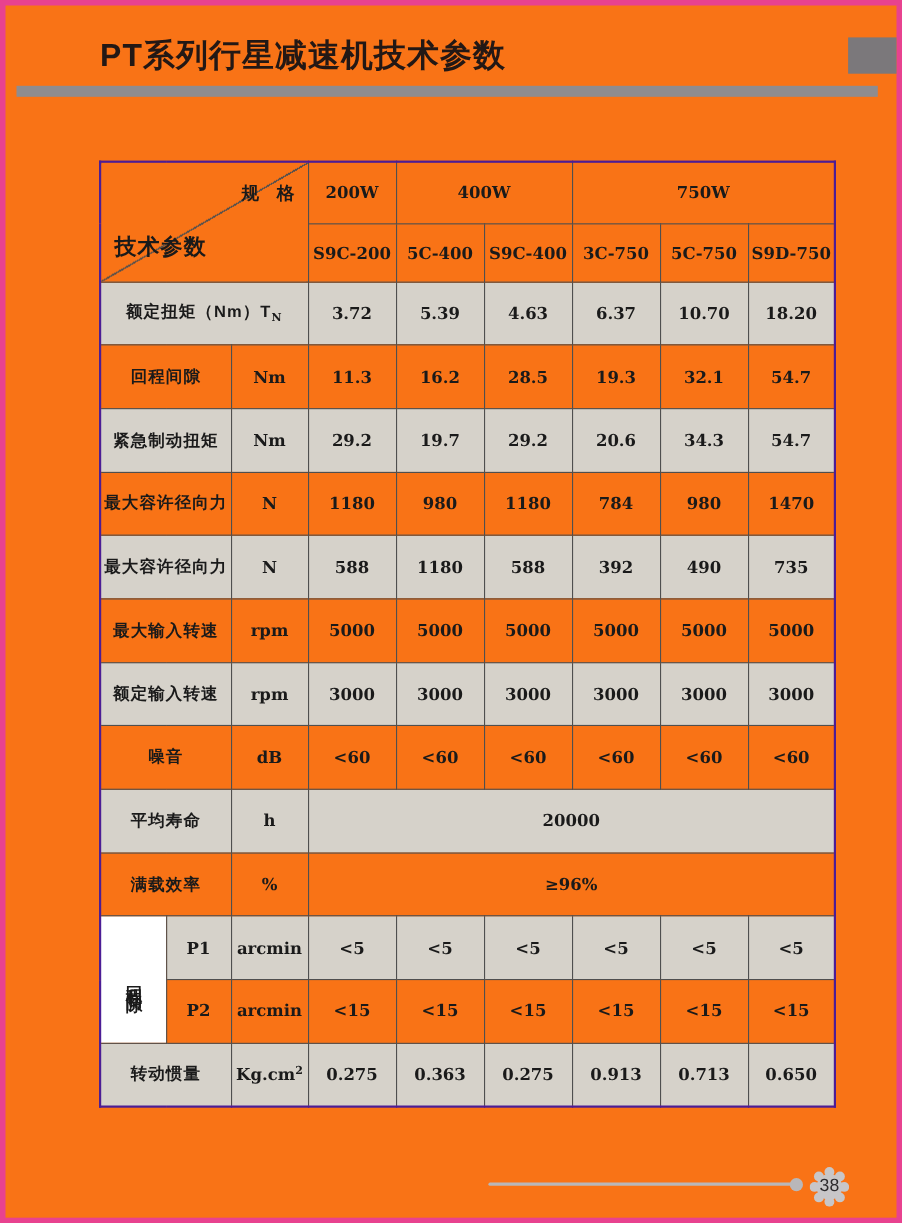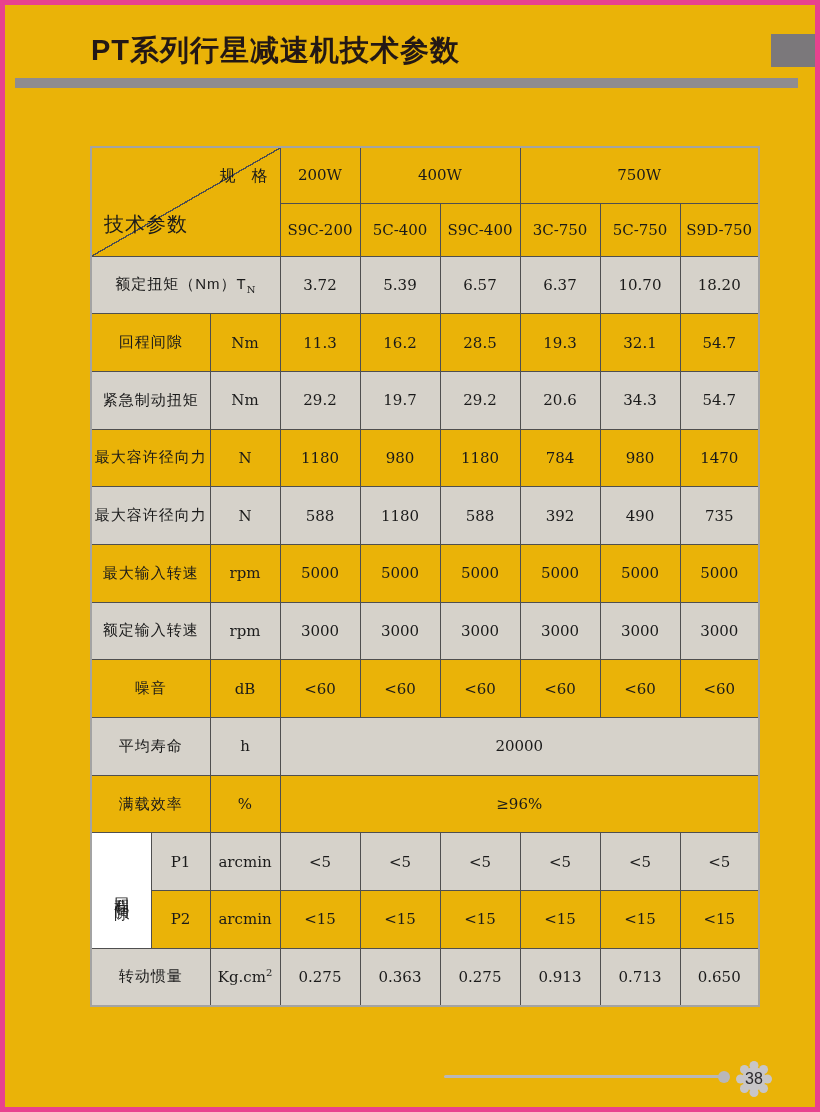--- a/index.html
+++ b/index.html
@@ -1,21 +1,21 @@
 <!DOCTYPE html>
 <html><head>
 <meta charset="utf-8">
 <style>
   html,body{margin:0;padding:0;background:#fff;}
   .page{
     position:relative;
     width:820px;height:1112px;
     box-sizing:border-box;
     border:5px solid #e8428f;
-    background:#eab308;
+    background:#f97316;
     overflow:hidden;
     font-family:"Liberation Sans",sans-serif;
   }
   .title{
     position:absolute;left:86px;top:26px;
     font-size:29px;font-weight:bold;color:#231815;
     letter-spacing:1px;white-space:nowrap;
   }
   .top-square{
     position:absolute;left:766px;top:29px;width:47px;height:33px;
@@ -23,21 +23,22 @@
   }
   .gray-bar{
     position:absolute;left:10px;top:73px;width:783px;height:10px;
     background:#8f8c8f;
   }
   
   .tbl-wrap{position:absolute;left:85px;top:141px;}
   table.spec{
     border-collapse:collapse;table-layout:fixed;
     width:668px;
-    border:2px solid #a3a3a3;
+    border:2px solid #4c1d95;
+    font-weight:bold;
   }
   table.spec td{
     border:1px solid #4f4f4f;
     text-align:center;vertical-align:middle;
     font-family:"DejaVu Serif",serif;
     font-size:15px;color:#1a1a1a;
     padding:0;overflow:hidden;
   }
   tr.hr1{height:56px;}
   tr.hr2{height:53px;}
@@ -130,21 +131,21 @@
           <td>5C-750</td>
           <td>S9D-750</td>
         </tr>
 
         <tr class="dr shade">
           <td class="lab" colspan="3">
             <span class="zh">额定扭矩（Nm）T</span><sub>N</sub>
           </td>
           <td>3.72</td>
           <td>5.39</td>
-          <td>6.57</td>
+          <td>4.63</td>
           <td>6.37</td>
           <td>10.70</td>
           <td>18.20</td>
         </tr>
 
         <tr class="dr">
           <td class="lab" colspan="2">回程间隙</td>
           <td>Nm</td>
           <td>11.3</td>
           <td>16.2</td>

